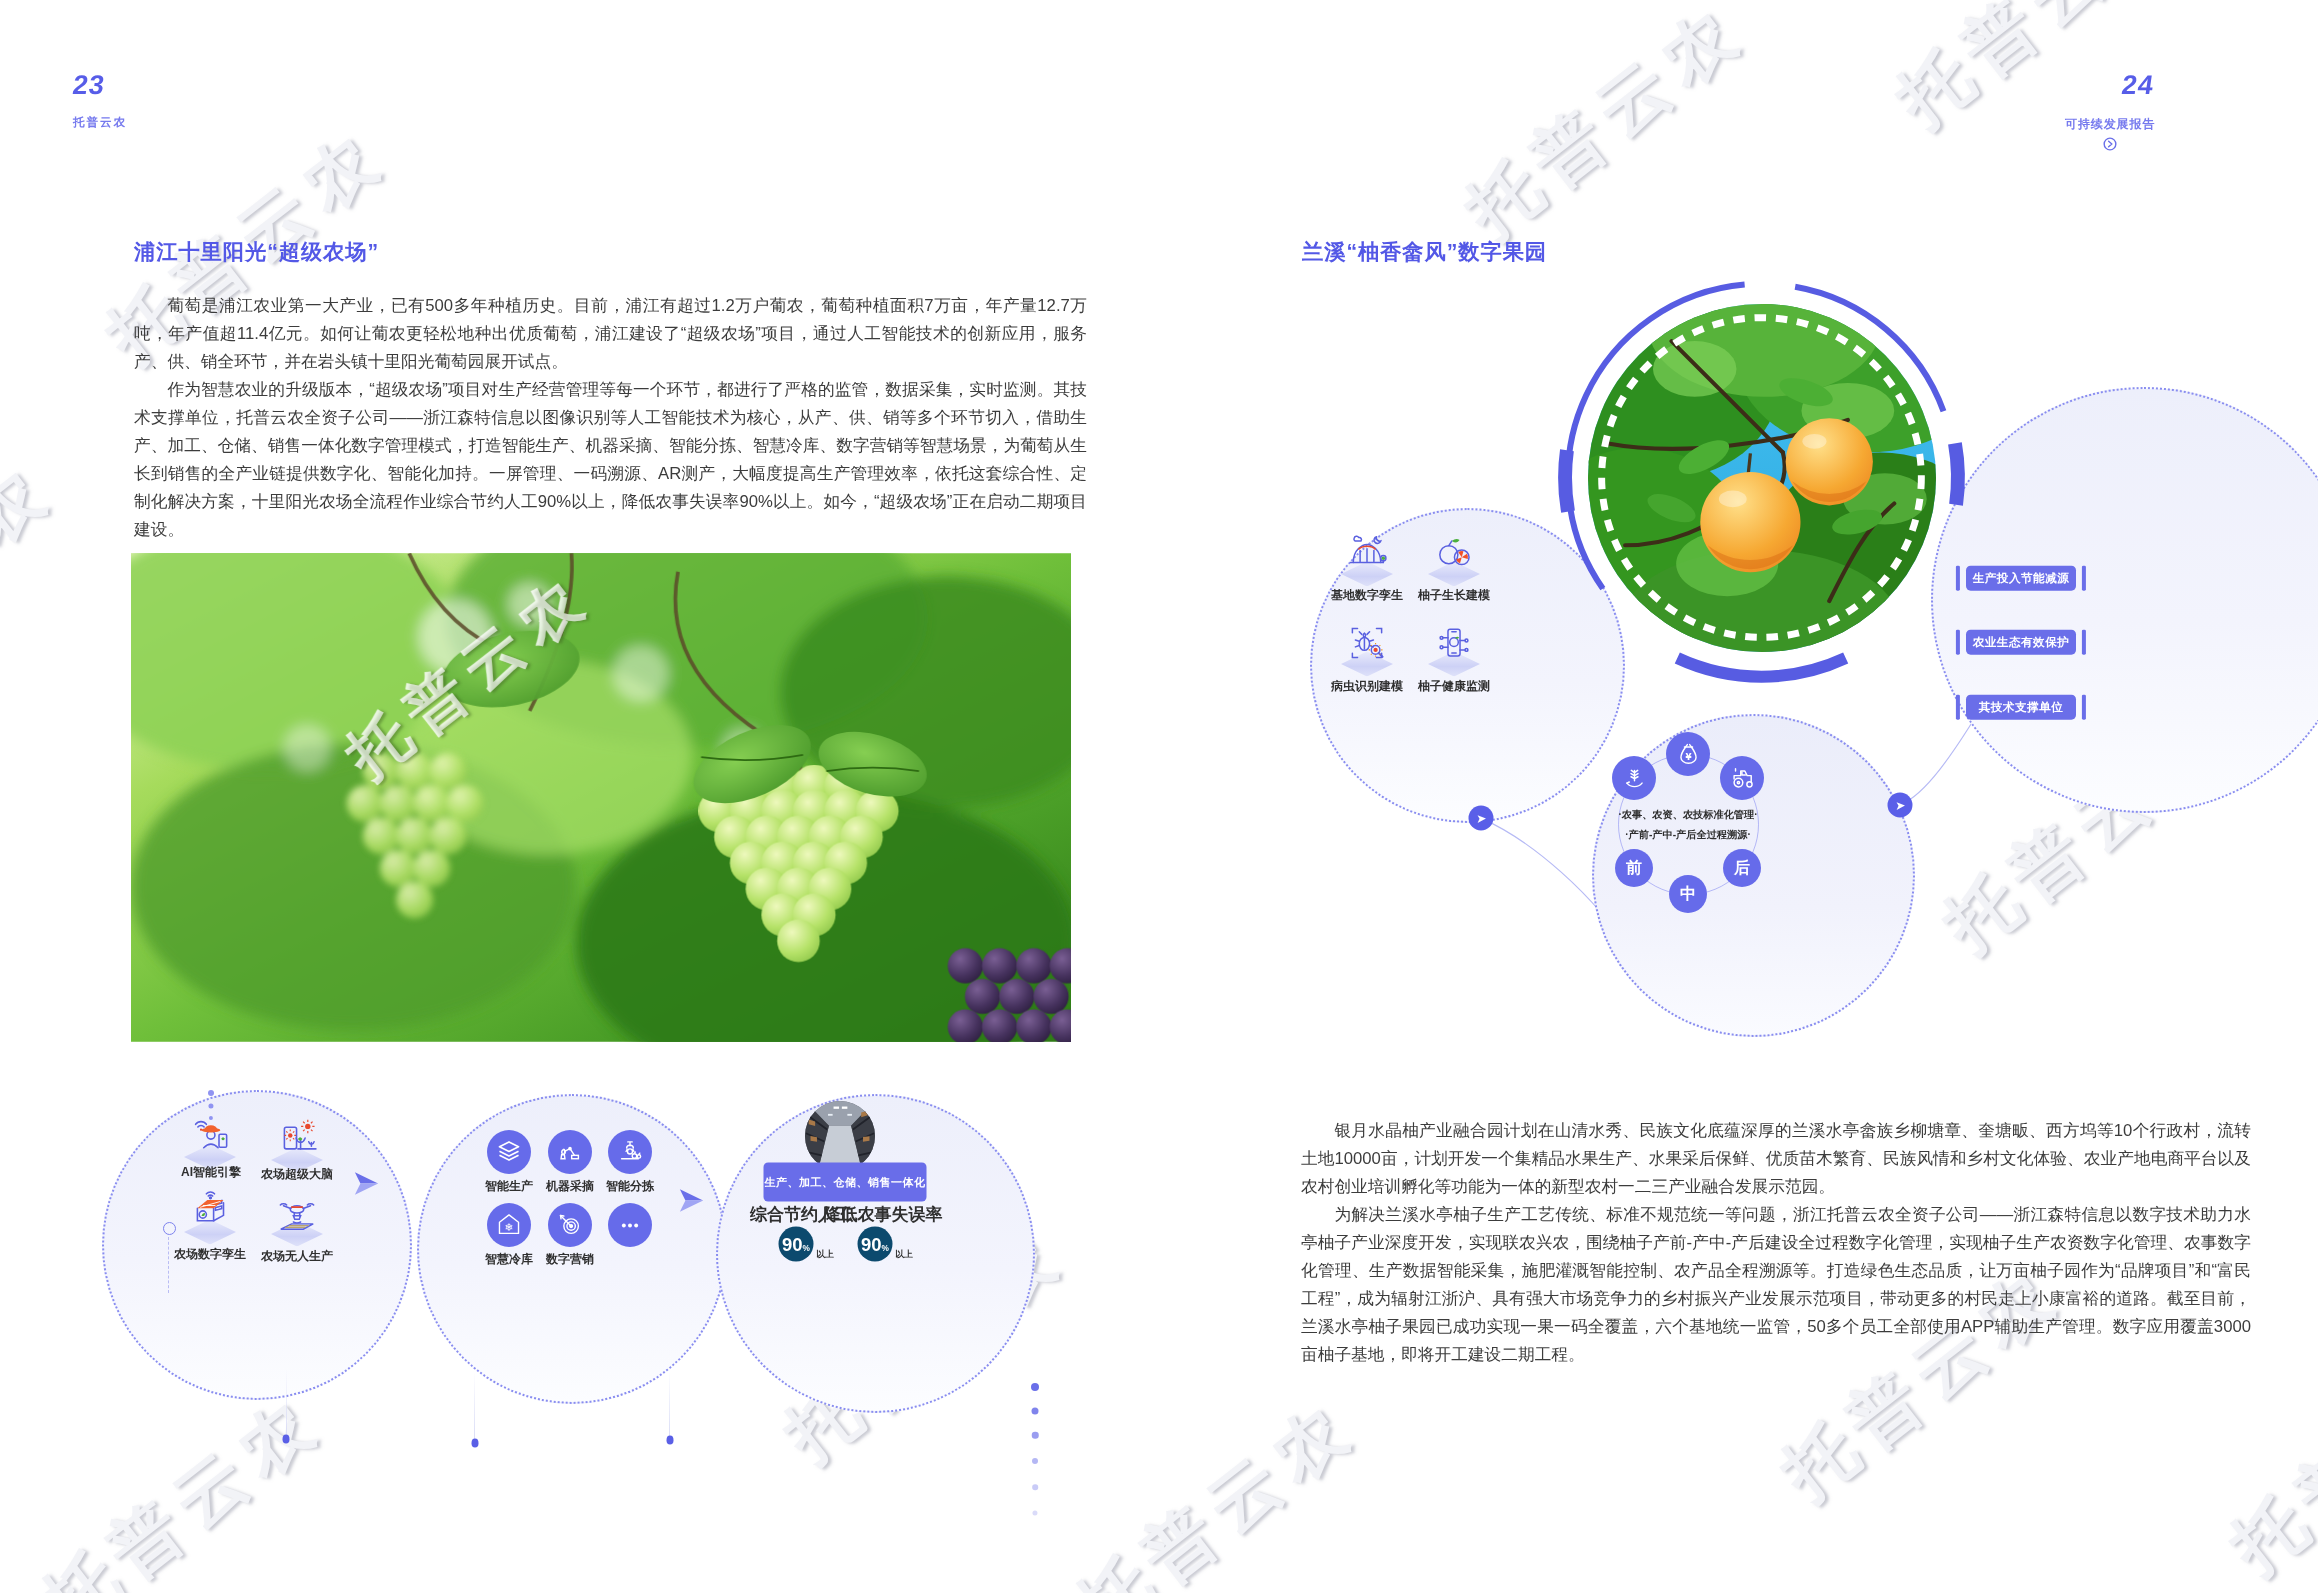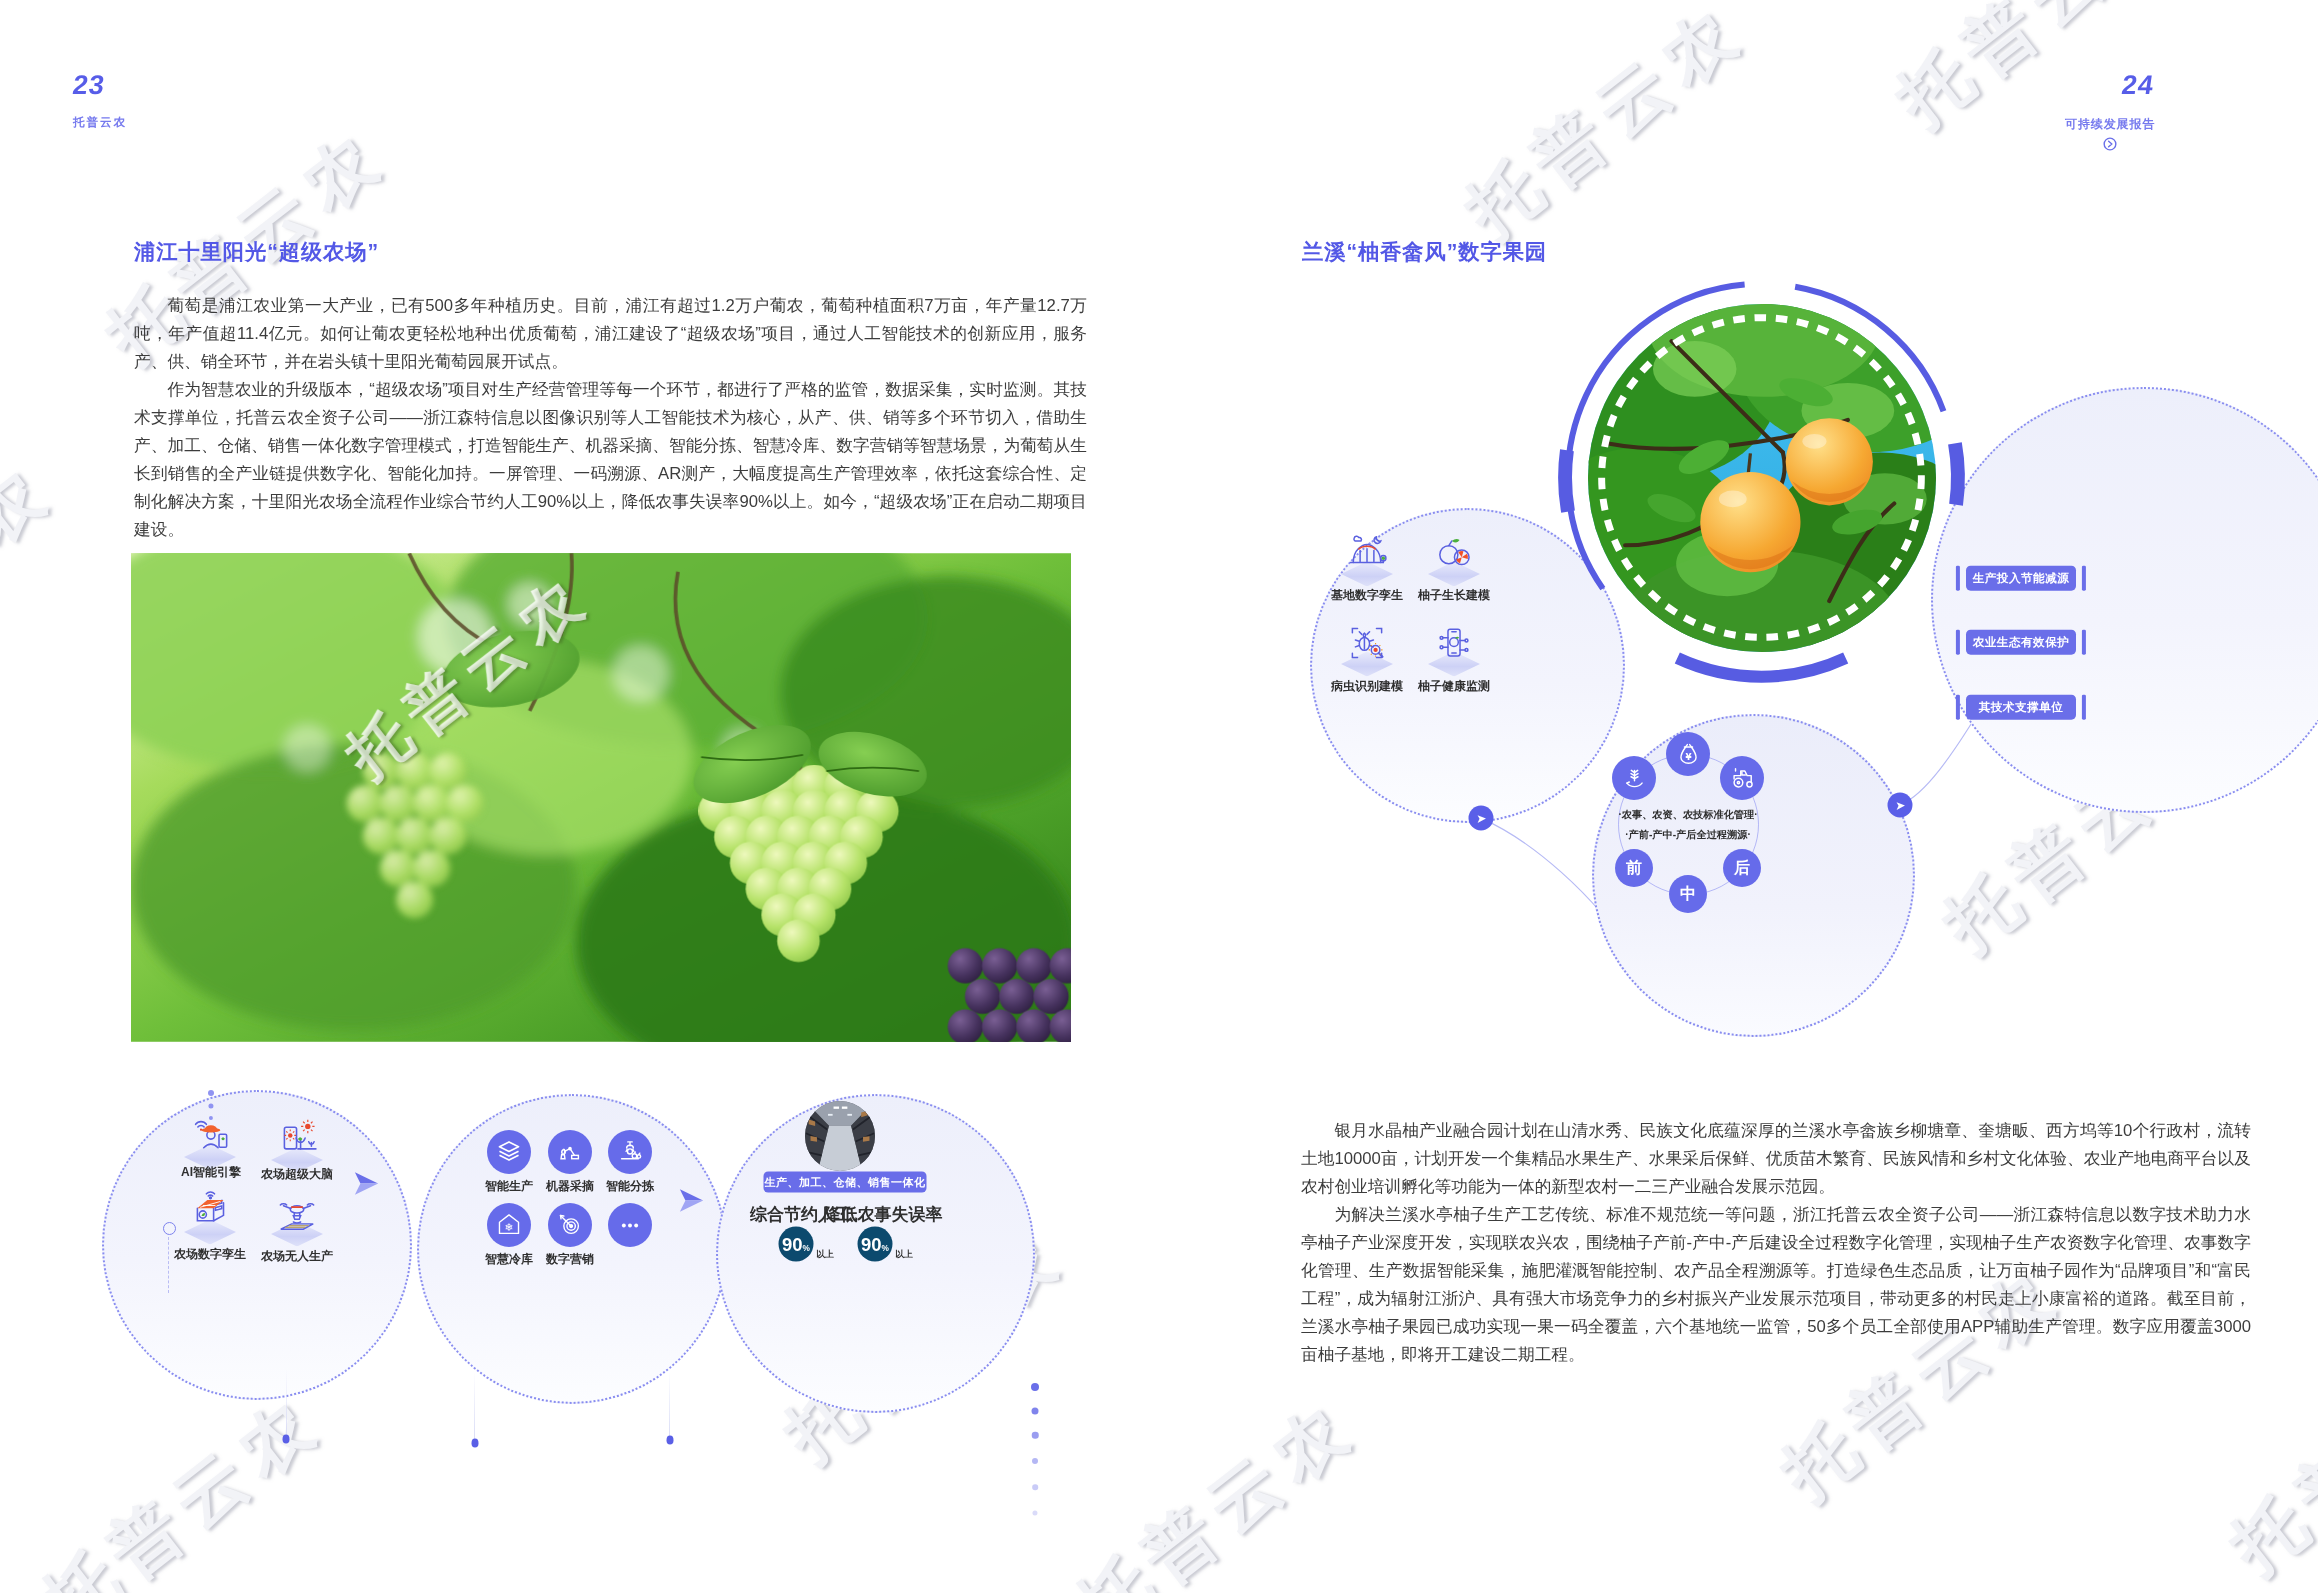--- a/index.html
+++ b/index.html
@@ -373,21 +373,21 @@
           <path d="M148,30 L104,62 M150,70 L110,88 M152,110 L116,118"></path>
         </g>
       <g fill="#a97948">
           <rect x="8" y="38" width="14" height="10" transform="skewY(16)"></rect>
           <rect x="12" y="74" width="14" height="10" transform="skewY(10)"></rect>
           <rect x="122" y="60" width="14" height="10" transform="skewY(-16)"></rect>
           <rect x="126" y="96" width="14" height="10" transform="skewY(-8)"></rect>
         </g>
     </svg>
   </div>
-  <div class="pill" style="left:845px;top:1182px;width:163px;height:21px;">生产、加工、仓储、销售一体化</div>
+  <div class="pill" style="left:845px;top:1182px;width:163px;height:39px;">生产、加工、仓储、销售一体化</div>
   <div class="stat-label" style="left:801px;top:1214px;">综合节约人工</div>
   <div class="stat-label" style="left:883px;top:1214px;">降低农事失误率</div>
   <div class="stat-bubble" style="left:796px;top:1244px;">
     <span style="font-size:18.5px;">90</span>
       <span style="font-size:8.3px;margin-top:6.5px;">%</span>
   </div>
   <div class="suffix" style="left:825px;top:1255px;">以上</div>
   <div class="stat-bubble" style="left:875px;top:1244px;">
     <span style="font-size:18.5px;">90</span>
       <span style="font-size:8.3px;margin-top:6.5px;">%</span>

